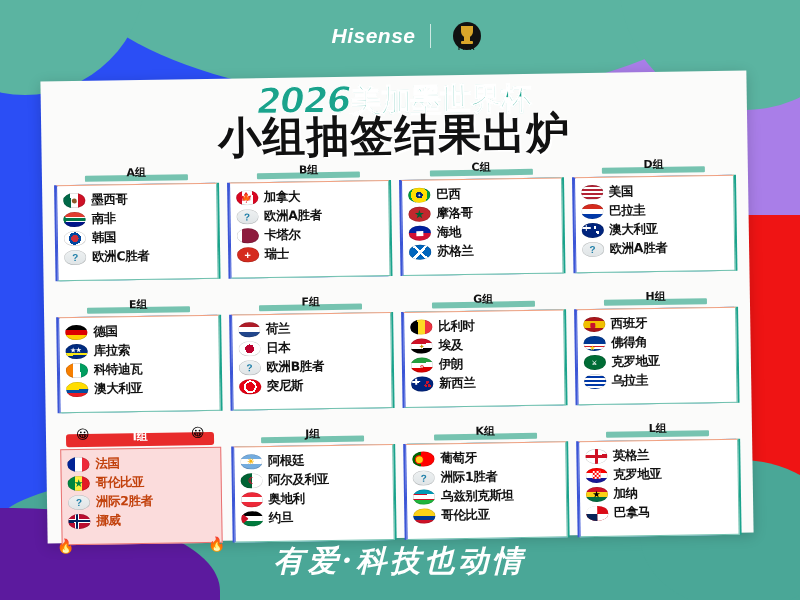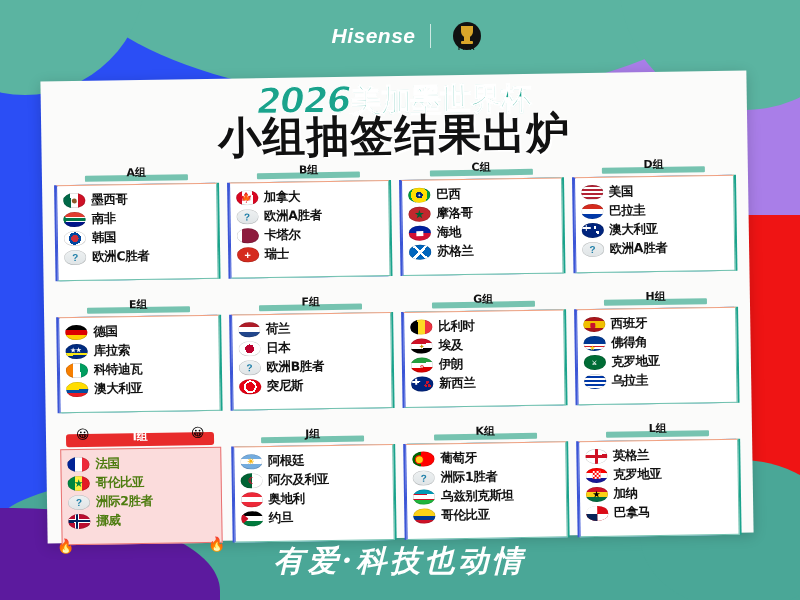--- a/index.html
+++ b/index.html
@@ -63,21 +63,21 @@
   .team{display:flex;align-items:center;gap:6px;height:19px;}
   .flag{width:22px;height:15px;border-radius:50%/46%;flex:0 0 22px;overflow:hidden;position:relative;
     box-shadow:0 0 0 .5px rgba(0,0,0,.22) inset;}
   .tname{font-size:12.5px;font-weight:bold;color:#111;white-space:nowrap;
     font-family:"DejaVu Sans",sans-serif;letter-spacing:-.4px;}
 
   
   .group.hot .g-head .bar{background:#e82b2b;left:4%;right:4%;height:13px;bottom:0;border-radius:3px;}
   .group.hot .g-head .lbl{color:#ffffff;}
   .group.hot .g-box{background:#fbdcdc;border:1.6px solid #e87070;box-shadow:none;}
-  .group.hot .tname{color:#4d7c0f;}
+  .group.hot .tname{color:#c2410c;}
   .emo{position:absolute;font-size:13px;line-height:1;z-index:3;}
   .emo.l{left:16px;top:1px;} .emo.r{right:16px;top:1px;}
   .emo.fl{left:-4px;bottom:-8px;font-size:14px;} .emo.fr{right:-4px;bottom:-8px;font-size:14px;}
 
   
   #footer{position:absolute;left:0;right:0;bottom:18px;text-align:center;z-index:7;}
   .slogan{color:#ffffff;font-size:30px;font-weight:bold;font-style:italic;letter-spacing:4px;
     font-family:"DejaVu Serif",serif;}
 
   

